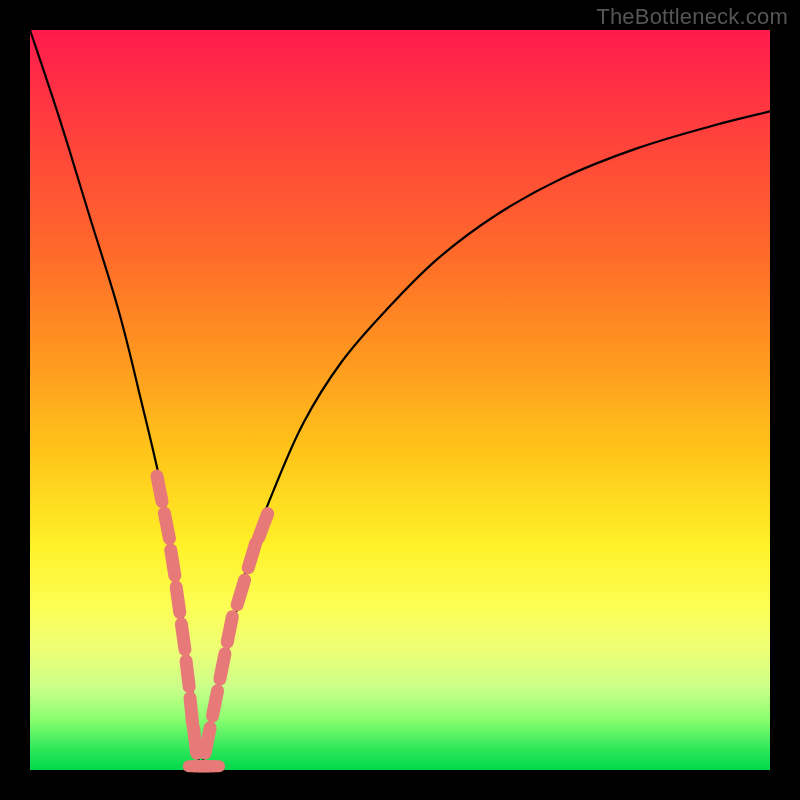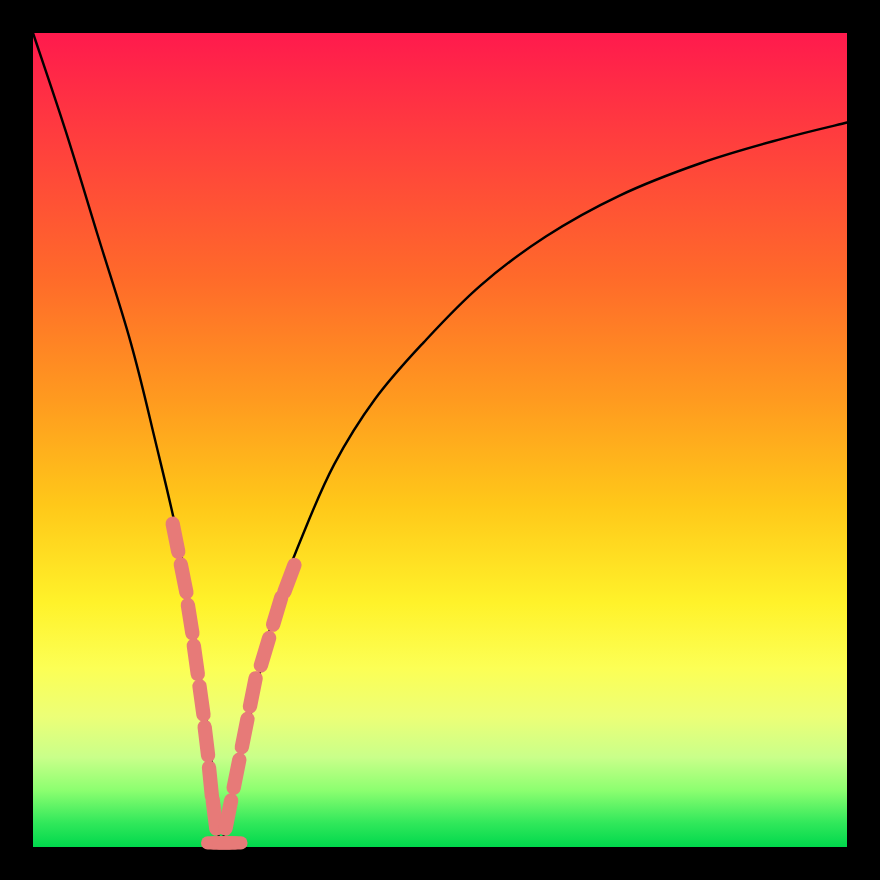--- a/index.html
+++ b/index.html
@@ -57,20 +57,21 @@
     top: 0;
     width: 740px;
     height: 740px;
     overflow: visible;
   }
 </style>
 </head>
 <body>
 
 <div class="frame">
+  <div class="watermark">TheBottleneck.com</div>
 
   <div class="plot-area">
     <svg class="curve" viewBox="0 0 740 740">
       <g>
         <path id="curve-path" fill="none" stroke="#000" stroke-width="2.2" stroke-linecap="round" d="M 0,0 C 5.328,15.983999999999991 18.944000000000003,55.49999999999996 29.6,88.79999999999995 C 40.256,122.09999999999995 48.544000000000004,150.368 59.2,185 C 69.856,219.632 79.476,247.89999999999998 88.8,281.2 C 98.124,314.5 103.008,336.7 111,370 C 118.992,403.3 126.53999999999999,432.9 133.2,466.2 C 139.85999999999999,499.5 142.672,519.0360000000001 148,555 C 153.328,590.9639999999999 158.804,632.7 162.8,666 C 166.79600000000002,699.3 167.53600000000003,733.34 170.20000000000002,740 C 172.864,746.66 173.60399999999998,720.316 177.6,703 C 181.596,685.684 187.072,666.444 192.4,643.8 C 197.728,621.156 201.872,599.844 207.20000000000002,577.2 C 212.52800000000002,554.556 215.34,539.312 222,518 C 228.66,496.688 234.876,481.444 244.20000000000002,458.8 C 253.52400000000003,436.156 261.812,414.84400000000005 273.8,392.20000000000005 C 285.788,369.55600000000004 296.148,352.97999999999996 310.8,332.99999999999994 C 325.452,313.0199999999999 337.88399999999996,299.84799999999996 355.2,281.2 C 372.516,262.552 387.02000000000004,246.71600000000004 407.00000000000006,229.40000000000003 C 426.9800000000001,212.08400000000003 443.556,199.65200000000002 466.2,185 C 488.844,170.34799999999998 507.49199999999996,159.988 532.8,148 C 558.108,136.012 580.16,127.72399999999996 606.8,118.39999999999998 C 633.4399999999999,109.076 656.8240000000001,102.86000000000004 680.8000000000001,96.20000000000005 C 704.7760000000001,89.54000000000005 729.344,84.064 740,81.39999999999998"></path>
       </g>
       <g id="markers">
           <line x1="126.9504902432036" y1="446.052451216018" x2="132.0495097567964" y2="471.547548783982" stroke="#e77a78" stroke-width="13" stroke-linecap="round"></line>
           <line x1="134.3504902432036" y1="483.05245121601797" x2="139.4495097567964" y2="508.54754878398194" stroke="#e77a78" stroke-width="13" stroke-linecap="round"></line>
           <line x1="140.76612348561326" y1="519.9632717850827" x2="144.87387651438672" y2="545.6367282149172" stroke="#e77a78" stroke-width="13" stroke-linecap="round"></line>

